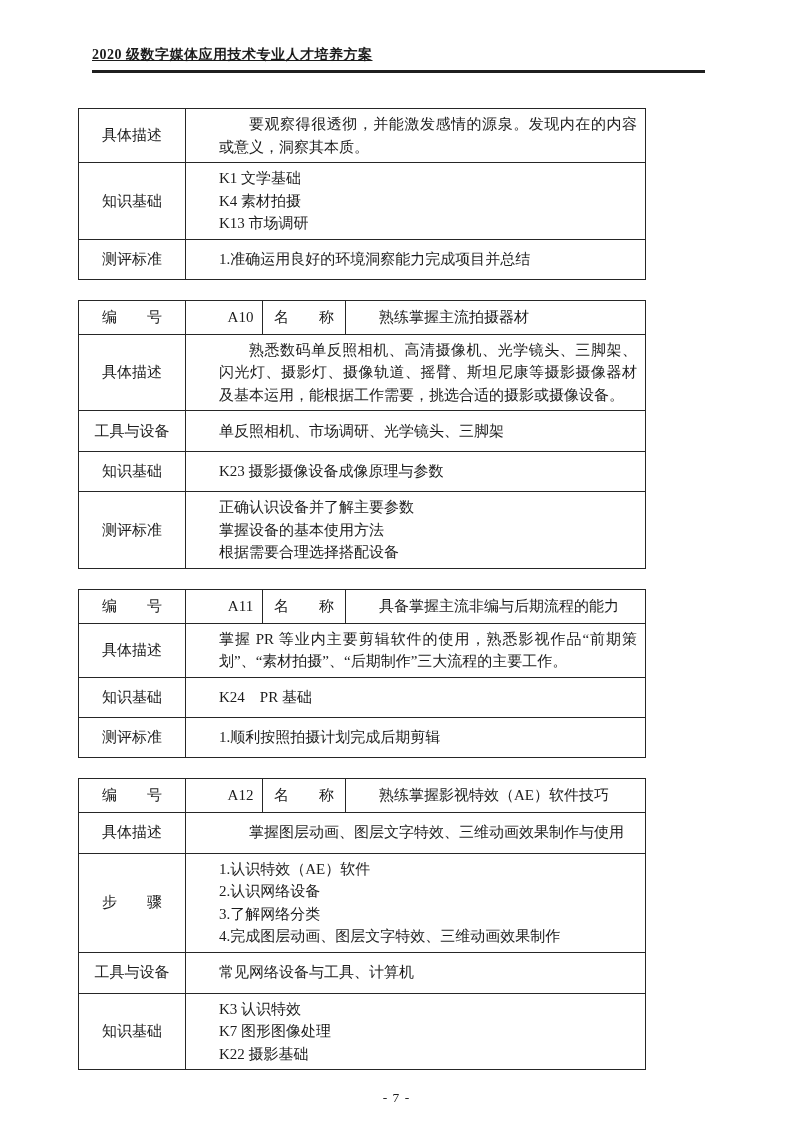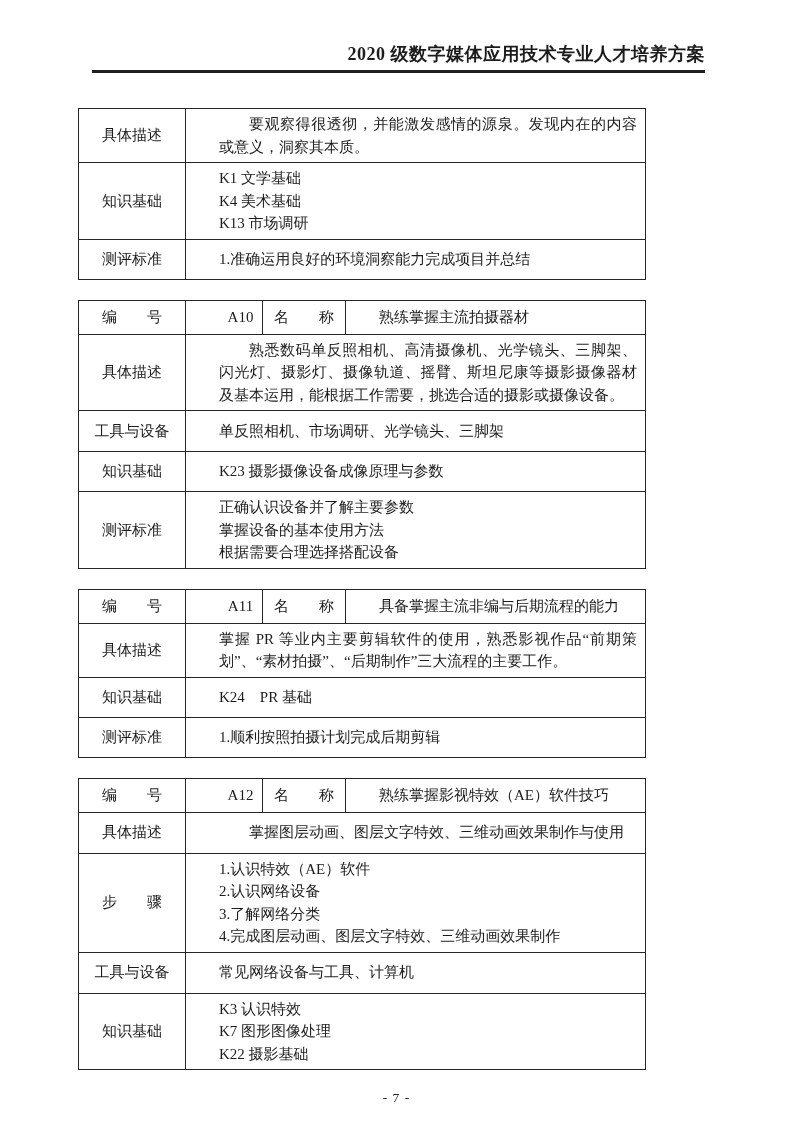--- a/index.html
+++ b/index.html
@@ -7,25 +7,26 @@
   body {
     width: 793px;
     height: 1122px;
     position: relative;
     font-family: "Liberation Serif", "DejaVu Serif", serif;
     color: #1c1c1c;
     overflow: hidden;
   }
   .page-header {
     margin: 46px 88px 0 92px;
-    text-align: right;
-    font-size: 18px;
+    text-align: left;
+    font-size: 14px;
     font-weight: bold;
     letter-spacing: 0.5px;
     line-height: 17px;
+    text-decoration: underline;
   }
   .header-rule {
     margin: 7px 88px 0 92px;
     height: 1px;
     border-top: 2px solid #1f1f1f;
     border-bottom: 1px solid #1f1f1f;
   }
   .doc-table {
     width: 567px;
     margin: 0 0 20px 78px;
@@ -82,21 +83,21 @@
       <tr>
     <td class="label-cell">具体描述</td>
     <td class="content-cell" colspan="3">
       <p class="indent-para">要观察得很透彻，并能激发感情的源泉。发现内在的内容或意义，洞察其本质。</p>
     </td>
   </tr>
   <tr>
     <td class="label-cell">知识基础</td>
     <td class="content-cell" colspan="3">
       <div>K1 文学基础</div>
-      <div>K4 美术基础</div>
+      <div>K4 素材拍摄</div>
       <div>K13 市场调研</div>
     </td>
   </tr>
   <tr>
     <td class="label-cell h40">测评标准</td>
     <td class="content-cell" colspan="3">
       <div>1.准确运用良好的环境洞察能力完成项目并总结</div>
     </td>
   </tr>
 </tbody>

